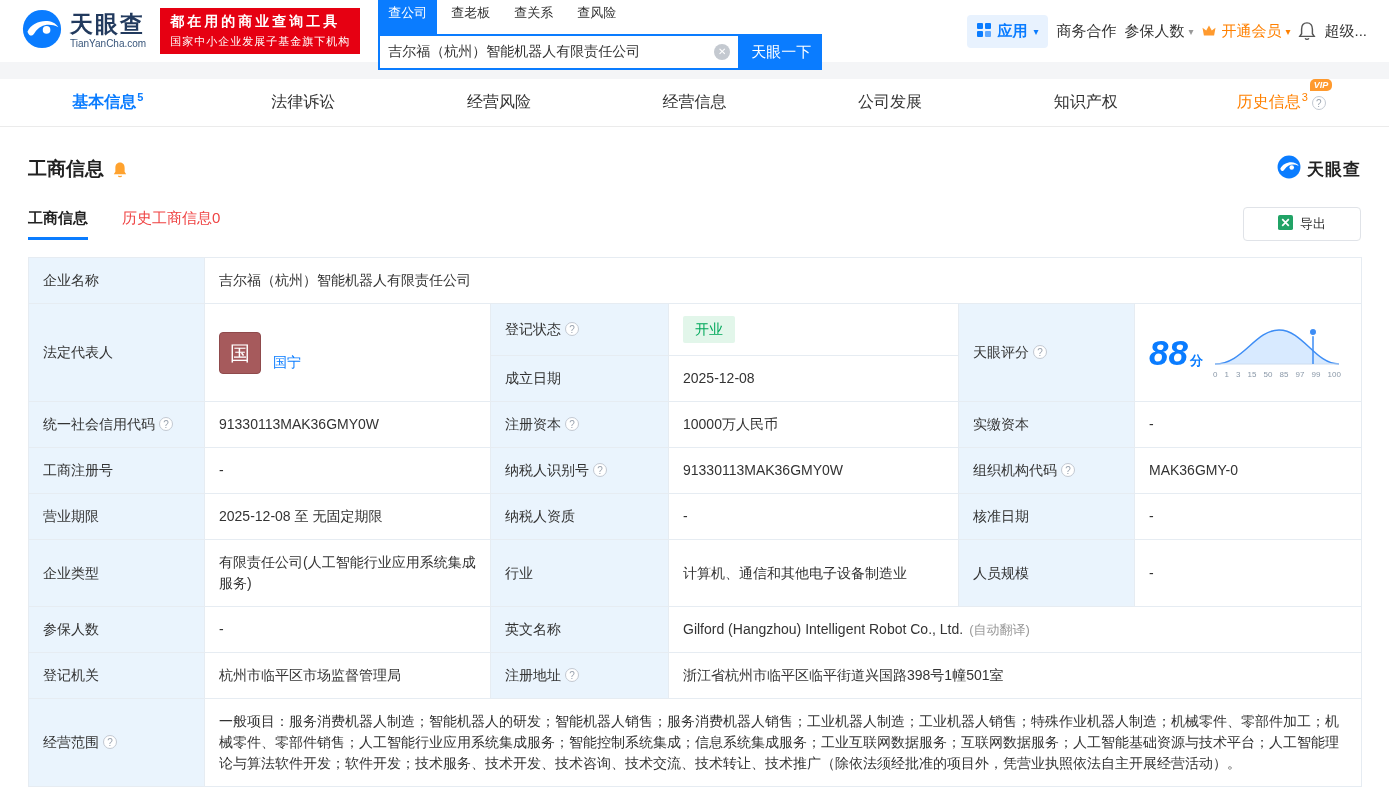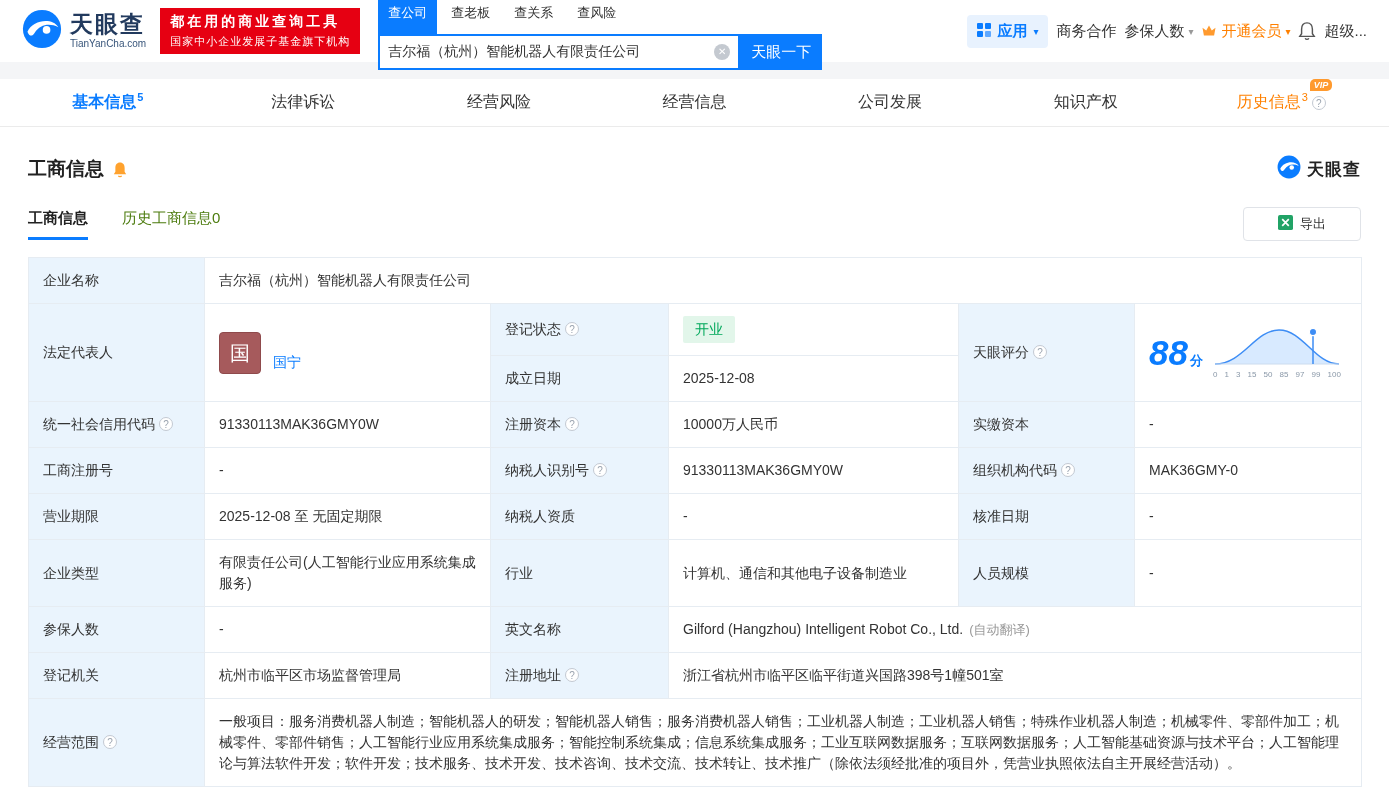--- a/index.html
+++ b/index.html
@@ -55,21 +55,21 @@
 
   
   .content { padding:0 28px 10px; }
   .section-head { display:flex; align-items:center; margin-top:28px; }
   .section-title { font-size:19px; font-weight:bold; color:#222; }
   .section-bell { margin-left:8px; display:flex; cursor:pointer; }
   .mini-logo { margin-left:auto; display:flex; align-items:center; gap:6px; }
   .mini-logo-text { font-size:17px; font-weight:bold; color:#222; letter-spacing:1px; }
 
   .subtabs { display:flex; align-items:center; margin-top:24px; }
-  .subtab { margin-right:34px; font-size:15px; color:#4d7c0f; padding-bottom:9px; cursor:pointer;
+  .subtab { margin-right:34px; font-size:15px; color:#ef4444; padding-bottom:9px; cursor:pointer;
      border-bottom:3px solid transparent; }
   .subtab.active { color:#222; font-weight:bold; border-bottom-color:#0a7cff; }
   .export-btn { margin-left:auto; display:flex; align-items:center; gap:7px; background:#fff;
      border:1px solid #e0e3e8; border-radius:4px; padding:7px 34px; font-size:13px; color:#333;
      cursor:pointer; font-family:inherit; }
 
   
   table.info { width:100%; border-collapse:collapse; table-layout:fixed; margin-top:16px; }
   table.info td { border:1px solid #e6ecf2; font-size:14px; color:#333; padding:12px 14px;
      vertical-align:middle; word-break:break-all; line-height:1.5; }

